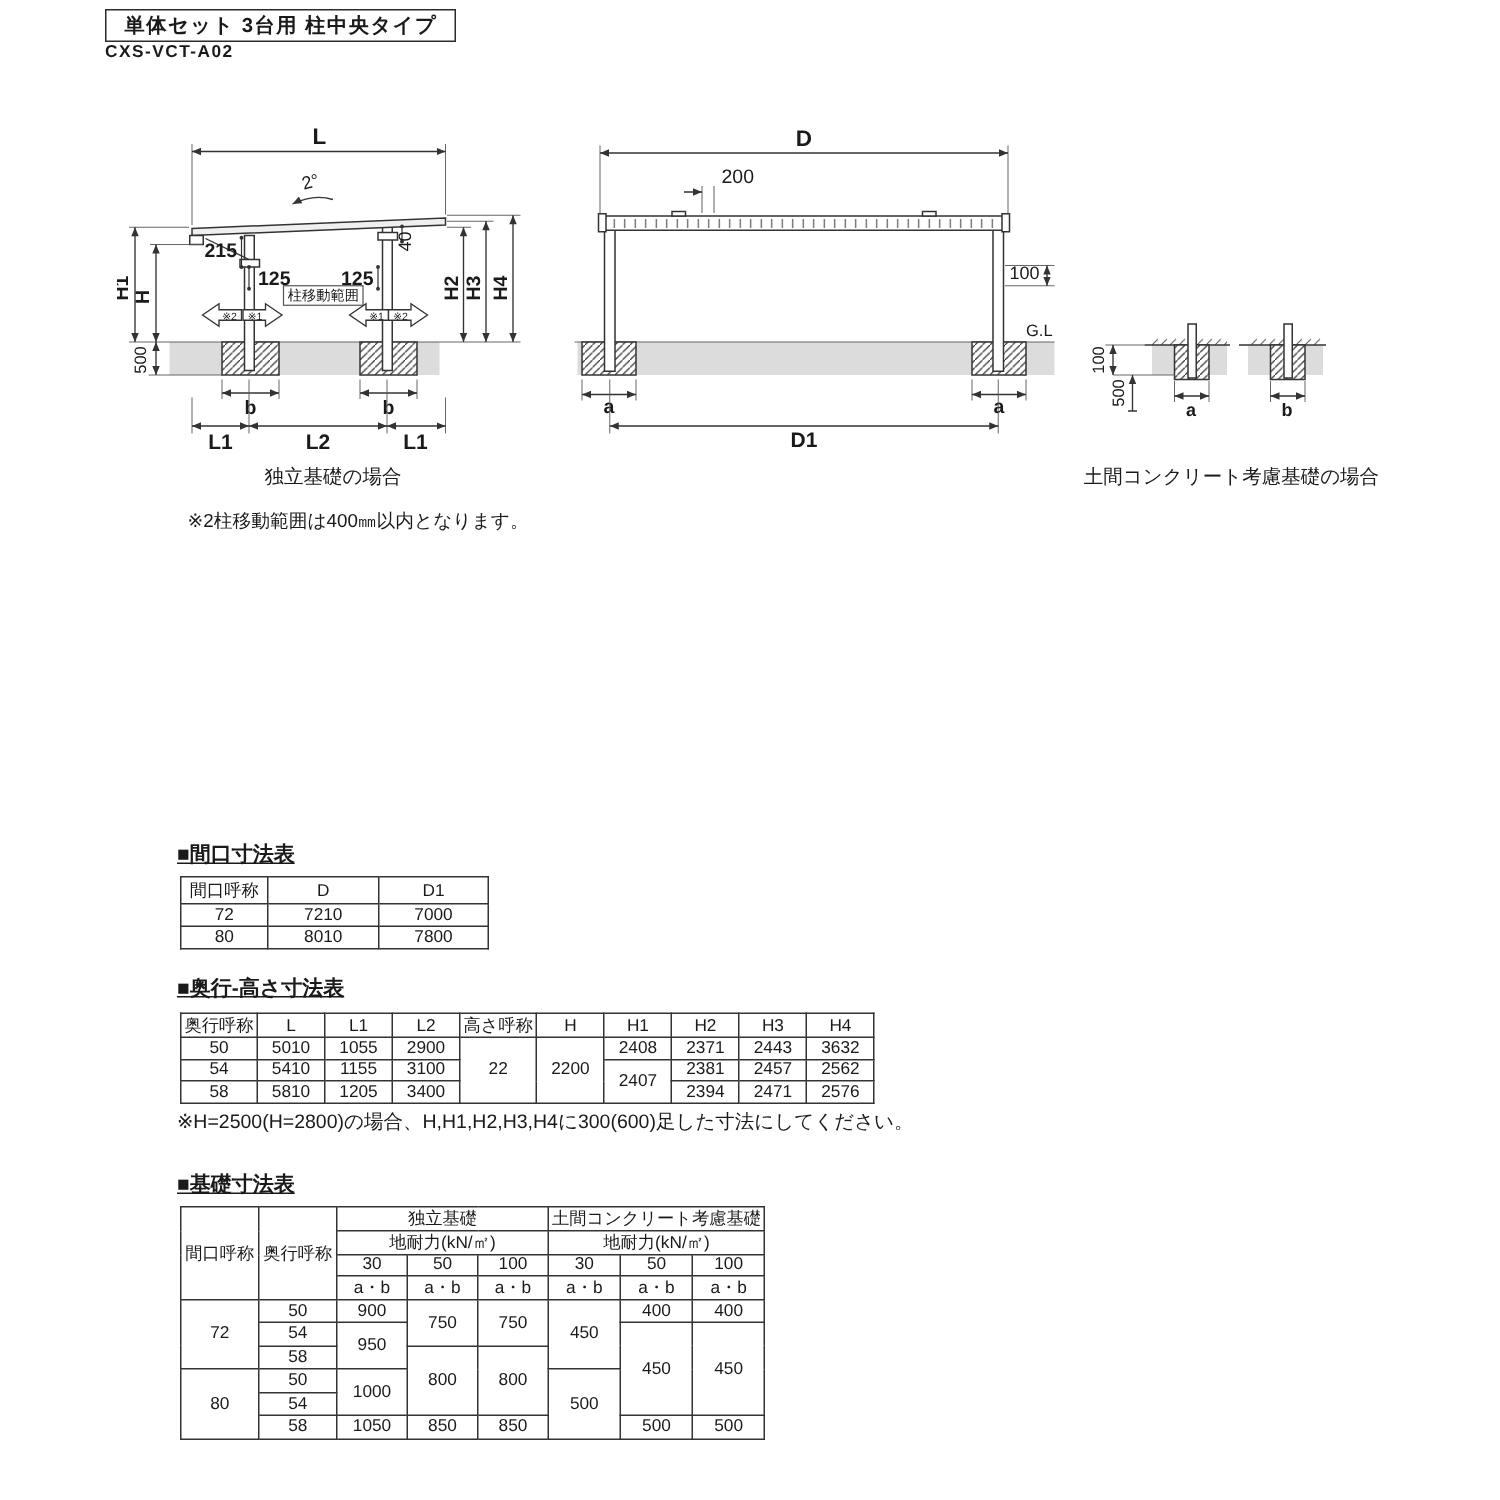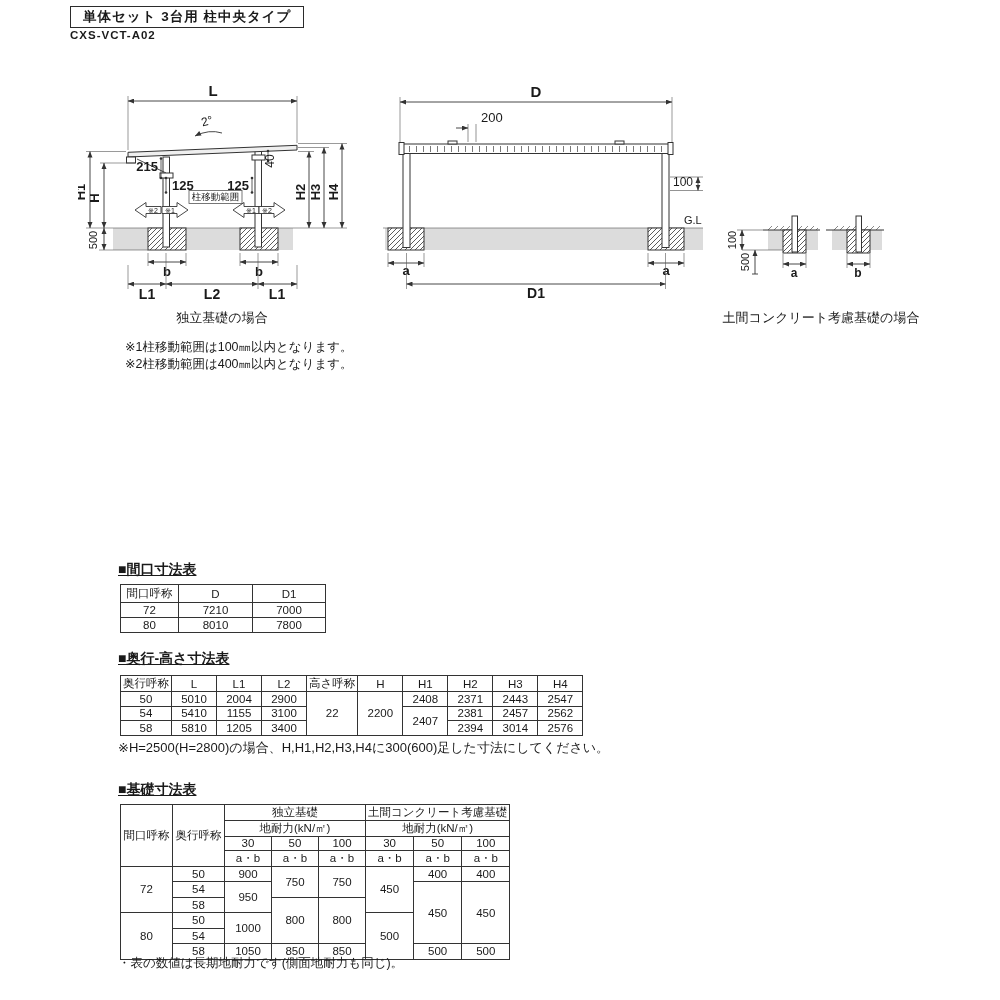--- a/index.html
+++ b/index.html
@@ -309,21 +309,20 @@
     <g>
       <line x1="847" y1="254" x2="847" y2="268" class="ext"></line>
         <line x1="870" y1="254" x2="870" y2="268" class="ext"></line>
       <line x1="847" y1="264" x2="870" y2="264" class="dim" marker-start="url(#m3s)" marker-end="url(#m3e)"></line>
       <text x="858" y="277" class="dt bold" font-size="12" text-anchor="middle">b</text>
     </g>
   </svg>
   <div class="abs caption" style="left:721px;top:309px;width:200px;">土間コンクリート考慮基礎の場合</div>
 
   <div class="abs notes" style="left:125px;top:339px;">
-    <div>※1柱移動範囲は100㎜以内となります。</div>
     <div>※2柱移動範囲は400㎜以内となります。</div>
   </div>
 
   <div class="abs sec-title" style="left:118px;top:561px;">■間口寸法表</div>
   <table class="abs t1" style="left:120px;top:584px;">
     <colgroup>
         <col style="width:58px">
         <col style="width:74px">
         <col style="width:73px">
       </colgroup>
@@ -369,46 +368,46 @@
       <th>高さ呼称</th>
       <th>H</th>
       <th>H1</th>
       <th>H2</th>
       <th>H3</th>
       <th>H4</th>
     </tr>
     <tr>
       <td>50</td>
       <td>5010</td>
-      <td>2004</td>
+      <td>1055</td>
       <td>2900</td>
       <td rowspan="3">22</td>
       <td rowspan="3">2200</td>
       <td>2408</td>
       <td>2371</td>
       <td>2443</td>
-      <td>2547</td>
+      <td>3632</td>
     </tr>
     <tr>
       <td>54</td>
       <td>5410</td>
       <td>1155</td>
       <td>3100</td>
       <td rowspan="2">2407</td>
       <td>2381</td>
       <td>2457</td>
       <td>2562</td>
     </tr>
     <tr>
       <td>58</td>
       <td>5810</td>
       <td>1205</td>
       <td>3400</td>
       <td>2394</td>
-      <td>3014</td>
+      <td>2471</td>
       <td>2576</td>
     </tr>
   </tbody>
     </table>
   <div class="abs tnote" style="left:118px;top:740px;font-size:13px;">※H=2500(H=2800)の場合、H,H1,H2,H3,H4に300(600)足した寸法にしてください。</div>
 
   <div class="abs sec-title" style="left:118px;top:781px;">■基礎寸法表</div>
   <table class="abs t3" style="left:120px;top:804px;">
     <colgroup>
         <col style="width:52px">
@@ -481,16 +480,15 @@
       <td>58</td>
       <td>1050</td>
       <td>850</td>
       <td>850</td>
       <td>500</td>
       <td>500</td>
     </tr>
   </tbody>
     </table>
   <div class="abs tnote" style="left:118px;top:956px;">
-    <div>・表の数値は長期地耐力です(側面地耐力も同じ)。</div>
   </div>
 
 </div>
 
 </body></html>

